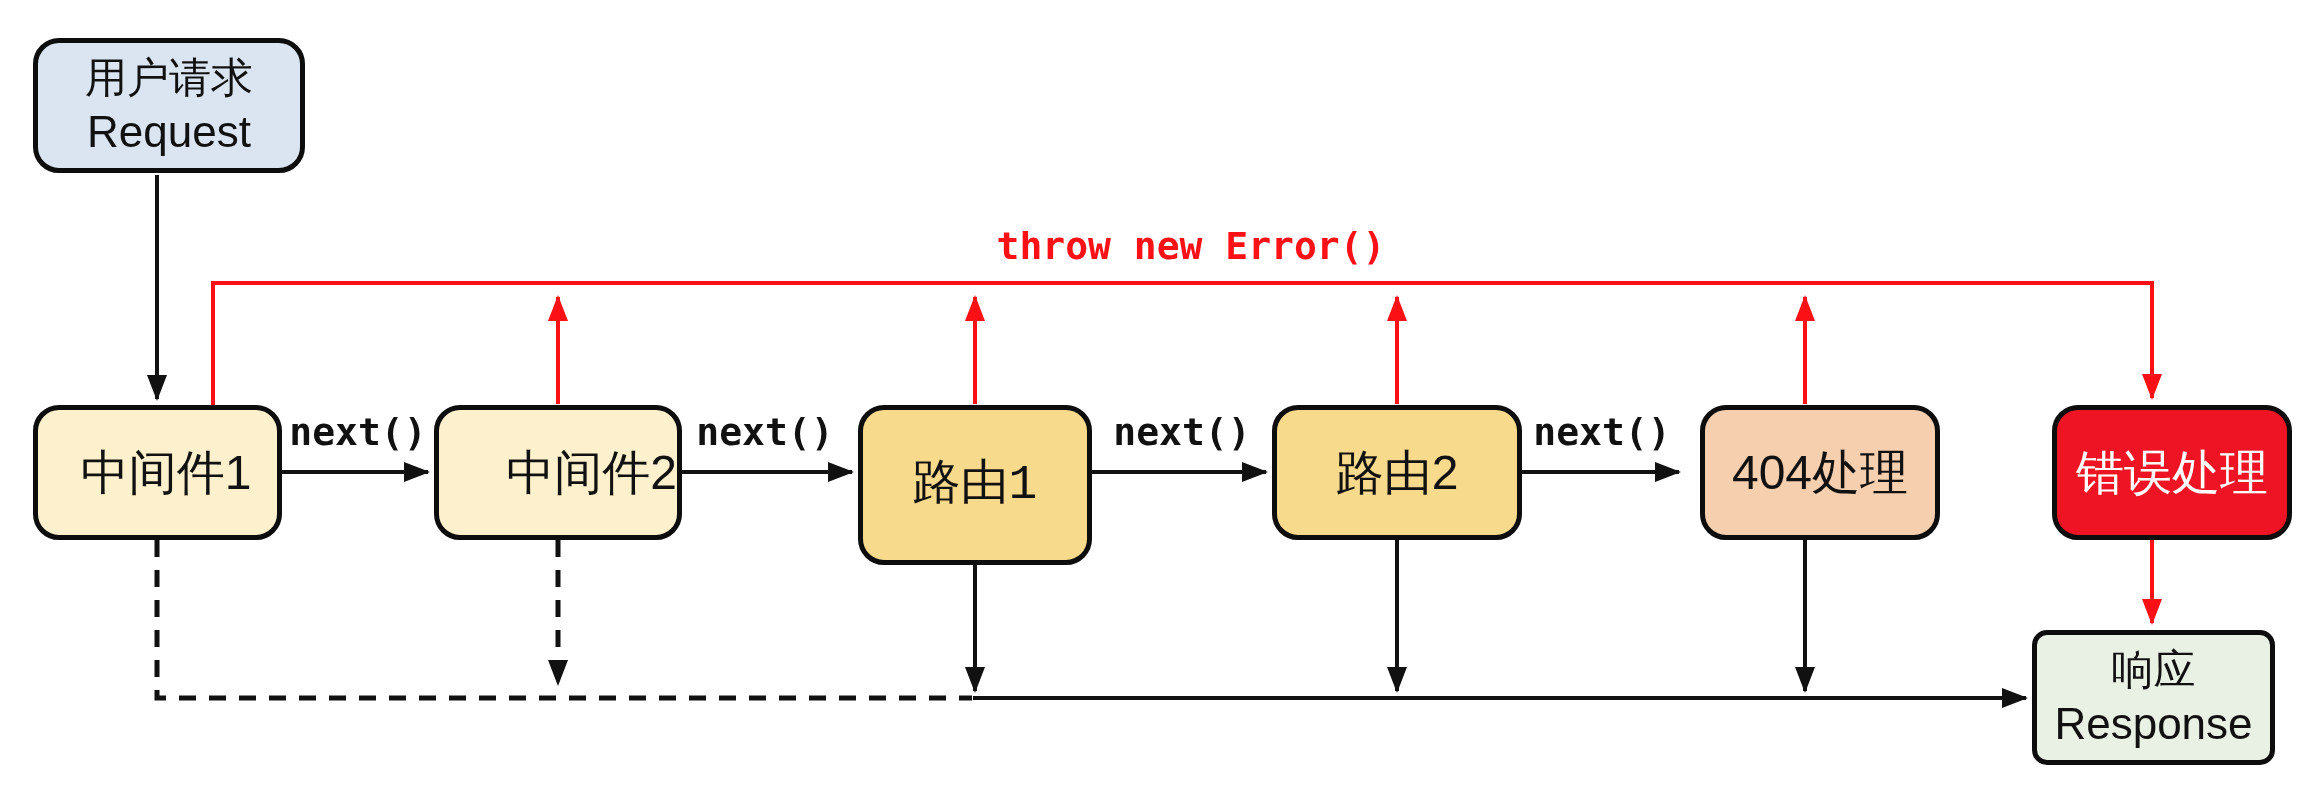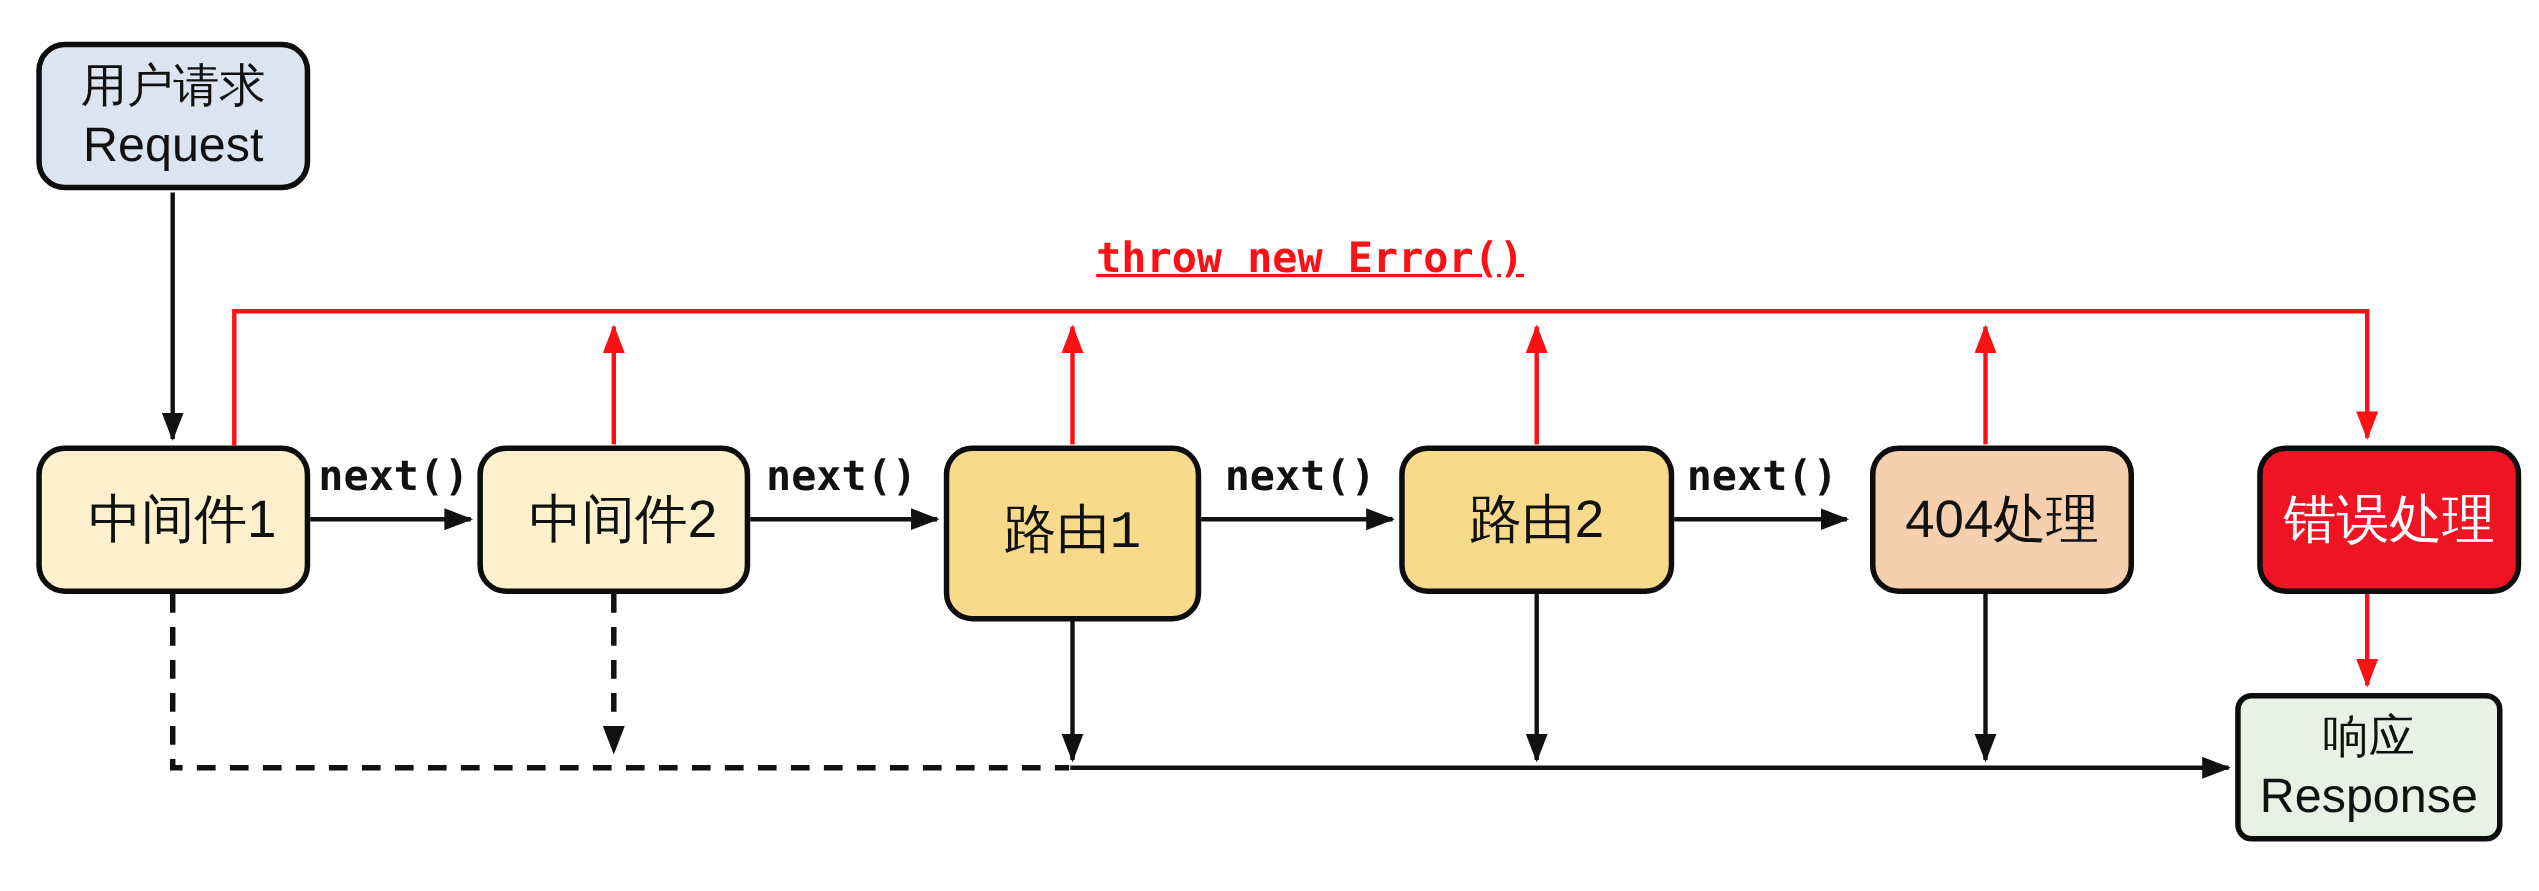--- a/index.html
+++ b/index.html
@@ -87,30 +87,30 @@
     <path class="k" d="M973,698 H2026" marker-end="url(#ab)"></path>
 
     <path class="r" d="M213,405 V283 H2152 V398" marker-end="url(#ar)"></path>
     <path class="r" d="M558,404 V297" marker-end="url(#ar)"></path>
     <path class="r" d="M975,404 V297" marker-end="url(#ar)"></path>
     <path class="r" d="M1397,404 V297" marker-end="url(#ar)"></path>
     <path class="r" d="M1805,404 V297" marker-end="url(#ar)"></path>
     <path class="r" d="M2152,540 V623" marker-end="url(#ar)"></path>
   </svg>
 
-  <div class="node fill-request" style="left:33px;top:38px;width:249px;height:135px;">
+  <div class="node fill-request" style="left:33px;top:38px;width:272px;height:135px;">
     <div class="l1">用户请求</div>
     <div class="l2">Request</div>
   </div>
 
   <div class="node fill-middleware" style="left:33px;top:405px;width:249px;height:135px;">
     <div>中间件1</div>
   </div>
 
-  <div class="node fill-middleware" style="left:434px;top:405px;width:248px;height:135px;">
+  <div class="node fill-middleware" style="left:434px;top:405px;width:248px;height:135px;align-items:flex-end;">
     <div>中间件2</div>
   </div>
 
   <div class="node fill-route" style="left:858px;top:405px;width:234px;height:160px;font-family:Liberation Mono, monospace;">
     <div>路由1</div>
   </div>
 
   <div class="node fill-route" style="left:1272px;top:405px;width:250px;height:135px;">
     <div>路由2</div>
   </div>
@@ -121,20 +121,20 @@
 
   <div class="node fill-error" style="left:2032px;top:405px;width:240px;height:135px;margin-left:20px;">
     <div>错误处理</div>
   </div>
 
   <div class="node fill-response" style="left:2032px;top:630px;width:243px;height:135px;">
     <div class="l1">响应</div>
     <div class="l2">Response</div>
   </div>
 
-  <div class="throw-label" style="left:891px;top:212px;text-decoration:underline;">throw new Error()</div>
+  <div class="throw-label" style="left:891px;top:224px;">throw new Error()</div>
 
   <div class="edge-label" style="left:268px;top:410px;">next()</div>
   <div class="edge-label" style="left:675px;top:410px;">next()</div>
   <div class="edge-label" style="left:1092px;top:410px;">next()</div>
   <div class="edge-label" style="left:1512px;top:410px;">next()</div>
 
 </div>
 
 </body></html>

